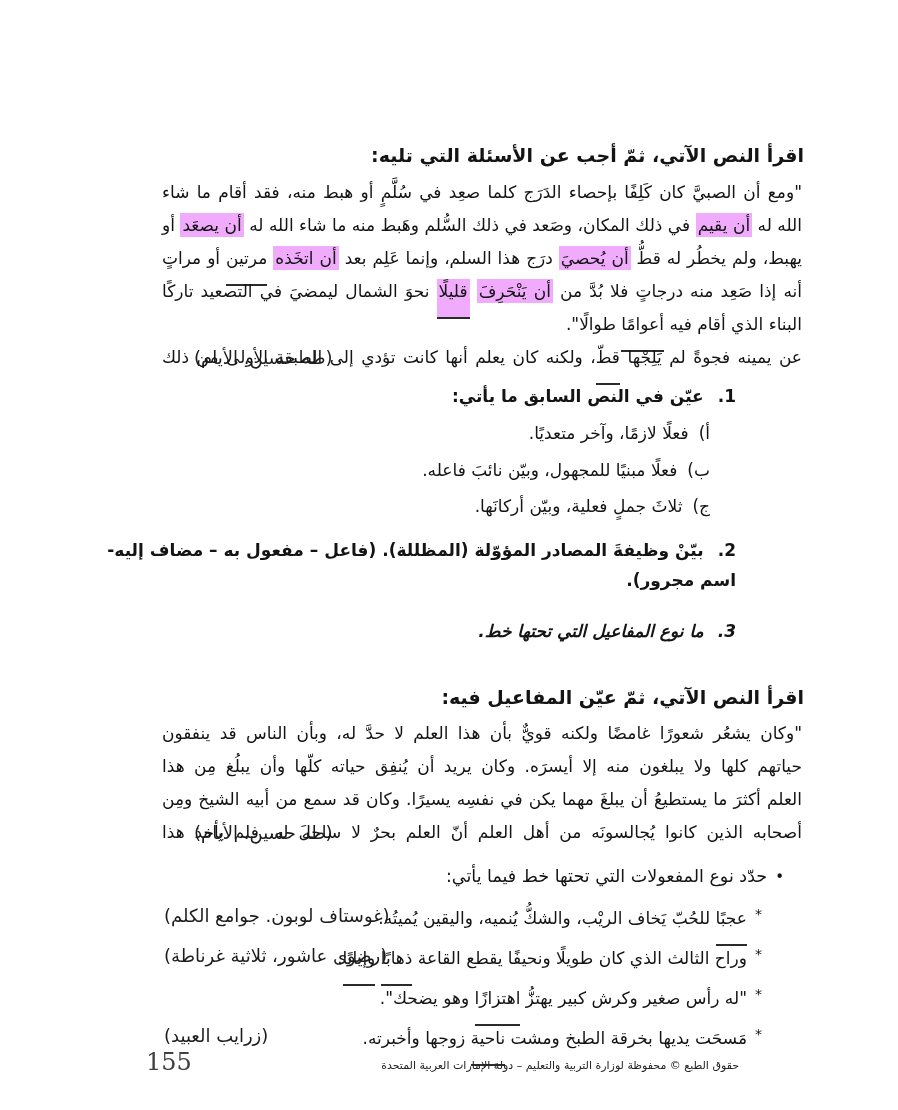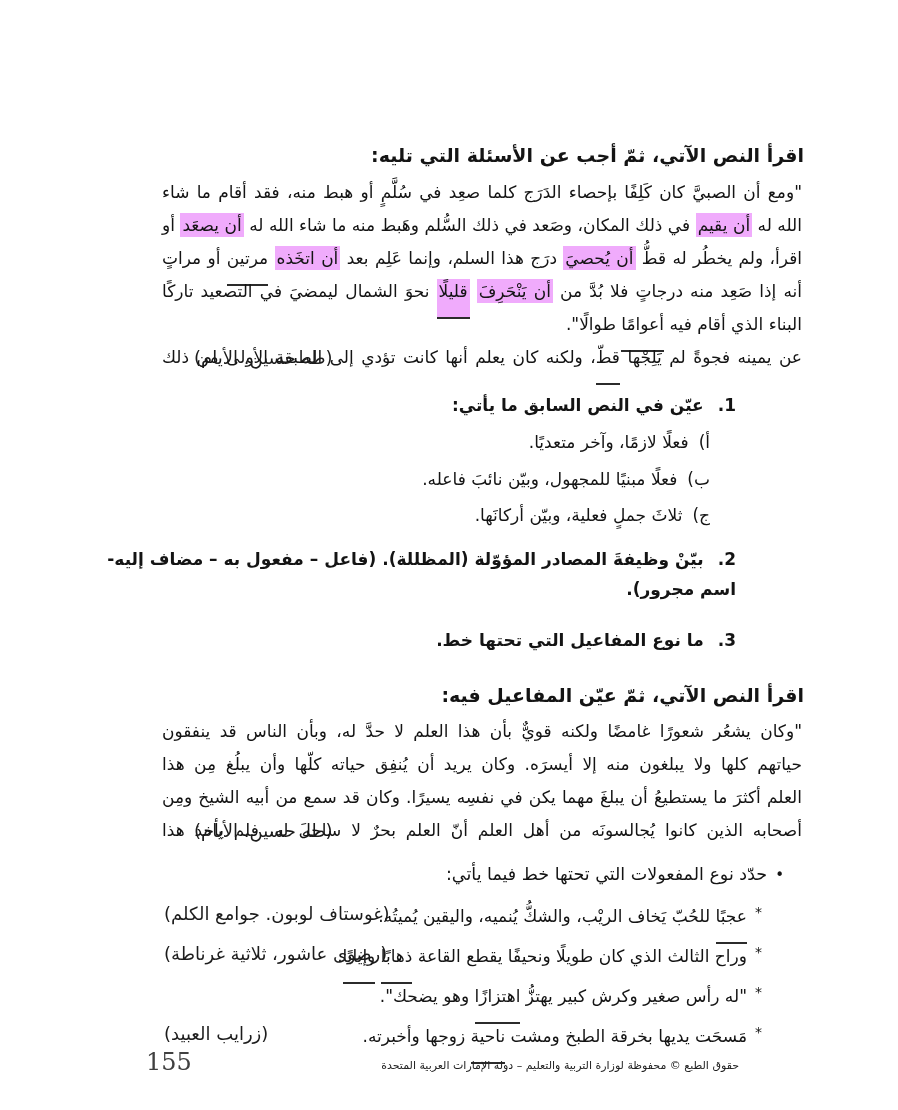--- a/index.html
+++ b/index.html
@@ -9,30 +9,30 @@
 
   .sec-heading{font-size:19px;font-weight:bold;line-height:30px;margin:0;padding:0;}
   .passage{position:relative;margin:6px 2px 0 0;}
   .pline{font-size:17px;line-height:33px;white-space:nowrap;text-align:justify;text-align-last:justify;padding-left:68px;}
   .pline.last{text-align-last:right;}
   .seg.hl{background:#f0abfc;padding:2px 2px;}
   .seg.ul{border-bottom:2px solid #2b2b2b;padding-bottom:16px;}
   .attribution{font-size:18px;color:#1c1c1c;white-space:nowrap;}
   .passage .attribution{position:absolute;left:100px;bottom:6px;}
 
-  .qblock{margin:16px 68px 0 0;}
+  .qblock{margin:7px 68px 0 0;}
   .question{font-size:17px;font-weight:bold;line-height:30px;}
   .qnum{display:inline-block;margin-left:14px;}
   .subs{margin:4px 26px 0 0;}
   .sub{font-size:17px;line-height:36.5px;}
   .sub .marker{display:inline-block;margin-left:10px;}
   .q2{margin-top:10px;}
-  .q3{margin-top:21px;}
+  .q3{margin-top:21px;font-style:italic;}
 
-  .sec2-heading{margin-top:25px;}
+  .sec2-heading{margin-top:36px;}
   .passage2{margin-top:5px;}
 
   .exercise{margin-top:12px;}
   .ex-heading{font-size:17.5px;font-weight:normal;line-height:30px;margin:0 20px 0 0;}
   .ex-heading .bullet{display:inline-block;margin-left:8px;font-size:15px;}
   .items{margin:4px 42px 0 0;}
   .item{position:relative;font-size:17px;line-height:36px;white-space:nowrap;}
   .item .marker{display:inline-block;margin-left:8px;font-size:14px;vertical-align:5px;}
   .item .attribution{position:absolute;left:70px;top:50%;transform:translateY(-50%);}
 
@@ -44,21 +44,21 @@
 <body>
 
 <div class="page">
   <div class="content">
 
     <h2 class="sec-heading">اقرأ النص الآتي، ثمّ أجب عن الأسئلة التي تليه:</h2>
 
     <div class="passage">
       <div class="pline"><span class="seg ">"ومع أن الصبيَّ كان كَلِفًا بإحصاء الدَرَج كلما صعِد في سُلَّمٍ أو هبط منه، فقد أقام ما شاء</span></div>
         <div class="pline"><span class="seg ">الله له </span><span class="seg hl">أن يقيم</span><span class="seg "> في ذلك المكان، وصَعد في ذلك السُّلم وهَبط منه ما شاء الله له </span><span class="seg hl">أن يصعَد</span><span class="seg "> أو</span></div>
-        <div class="pline"><span class="seg ">اقرأ، ولم يخطُر له قطُّ </span><span class="seg hl">أن يُحصيَ</span><span class="seg "> درَج هذا السلم، وإنما عَلِم بعد </span><span class="seg hl">أن اتخَذه</span><span class="seg "> </span><span class="seg ul">مرتين</span><span class="seg "> أو مراتٍ</span></div>
+        <div class="pline"><span class="seg ">يهبط، ولم يخطُر له قطُّ </span><span class="seg hl">أن يُحصيَ</span><span class="seg "> درَج هذا السلم، وإنما عَلِم بعد </span><span class="seg hl">أن اتخَذه</span><span class="seg "> </span><span class="seg ul">مرتين</span><span class="seg "> أو مراتٍ</span></div>
         <div class="pline"><span class="seg ">أنه إذا صَعِد منه درجاتٍ فلا بُدَّ من </span><span class="seg hl">أن يَنْحَرِفَ</span><span class="seg "> </span><span class="seg hl ul">قليلًا</span><span class="seg "> نحوَ الشمال ليمضيَ في التصعيد تاركًا</span></div>
         <div class="pline last"><span class="seg ">البناء الذي أقام فيه </span><span class="seg ul">أعوامًا</span><span class="seg "> طوالًا".</span></div>
         <div class="pline"><span class="seg ">عن يمينه فجوةً لم يَلِجْها </span><span class="seg ul">قطّ</span><span class="seg ">، ولكنه كان يعلم أنها كانت تؤدي إلى الطبقة الأولى من ذلك</span></div>
         <span class="attribution">(طه حسين، الأيام)</span>
     </div>
 
     <div class="qblock">
       <div class="question q1">
         <span class="qnum">1.</span><span>عيّن في النص السابق ما يأتي:</span>
       </div>

